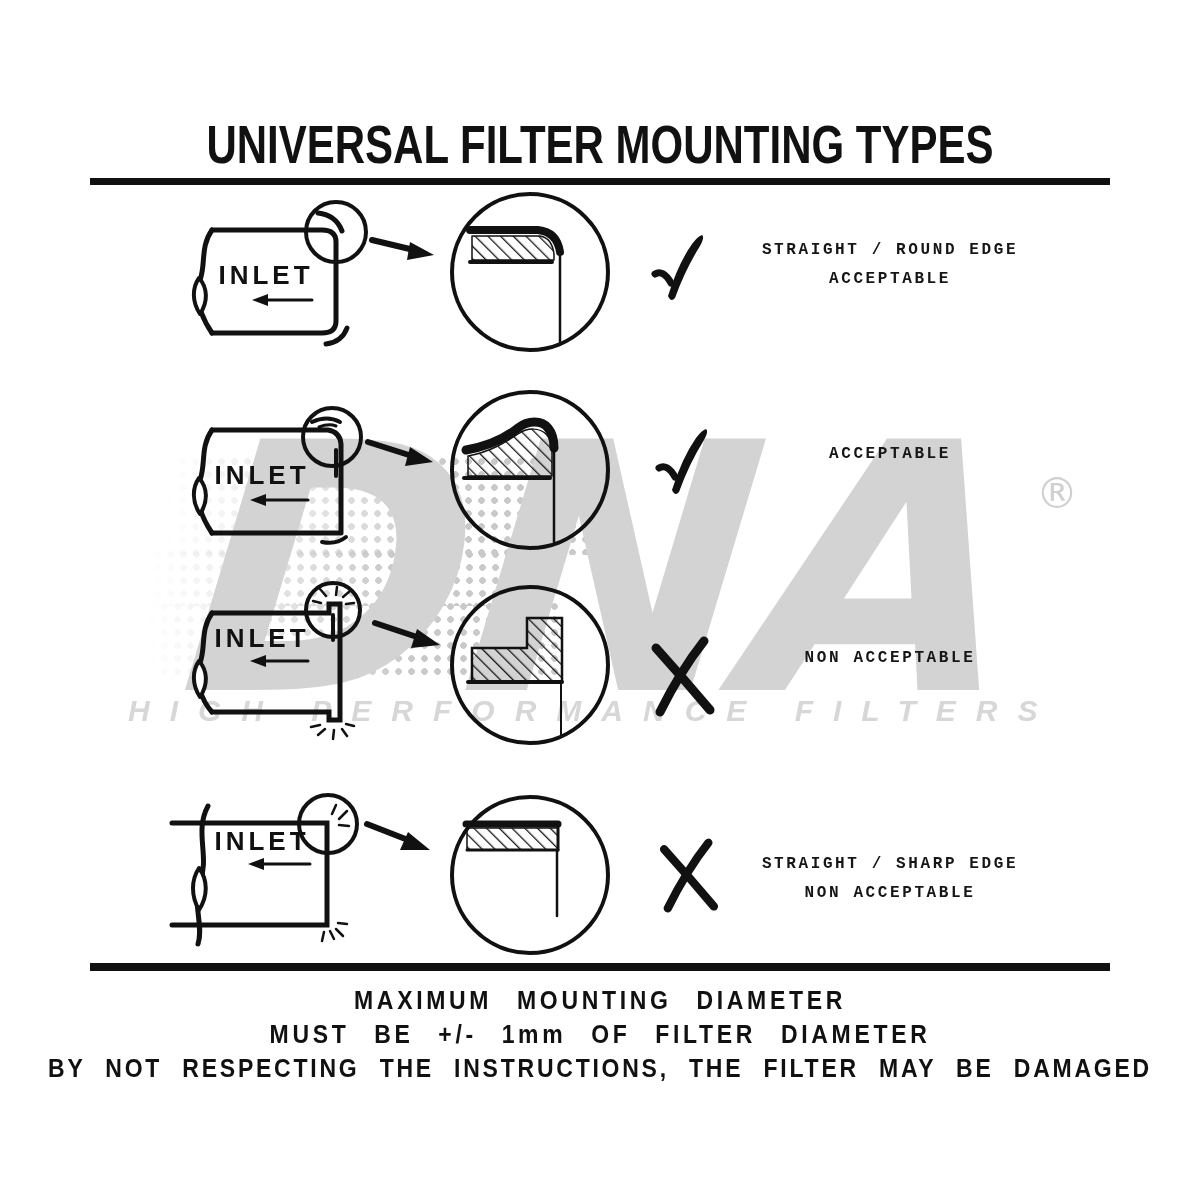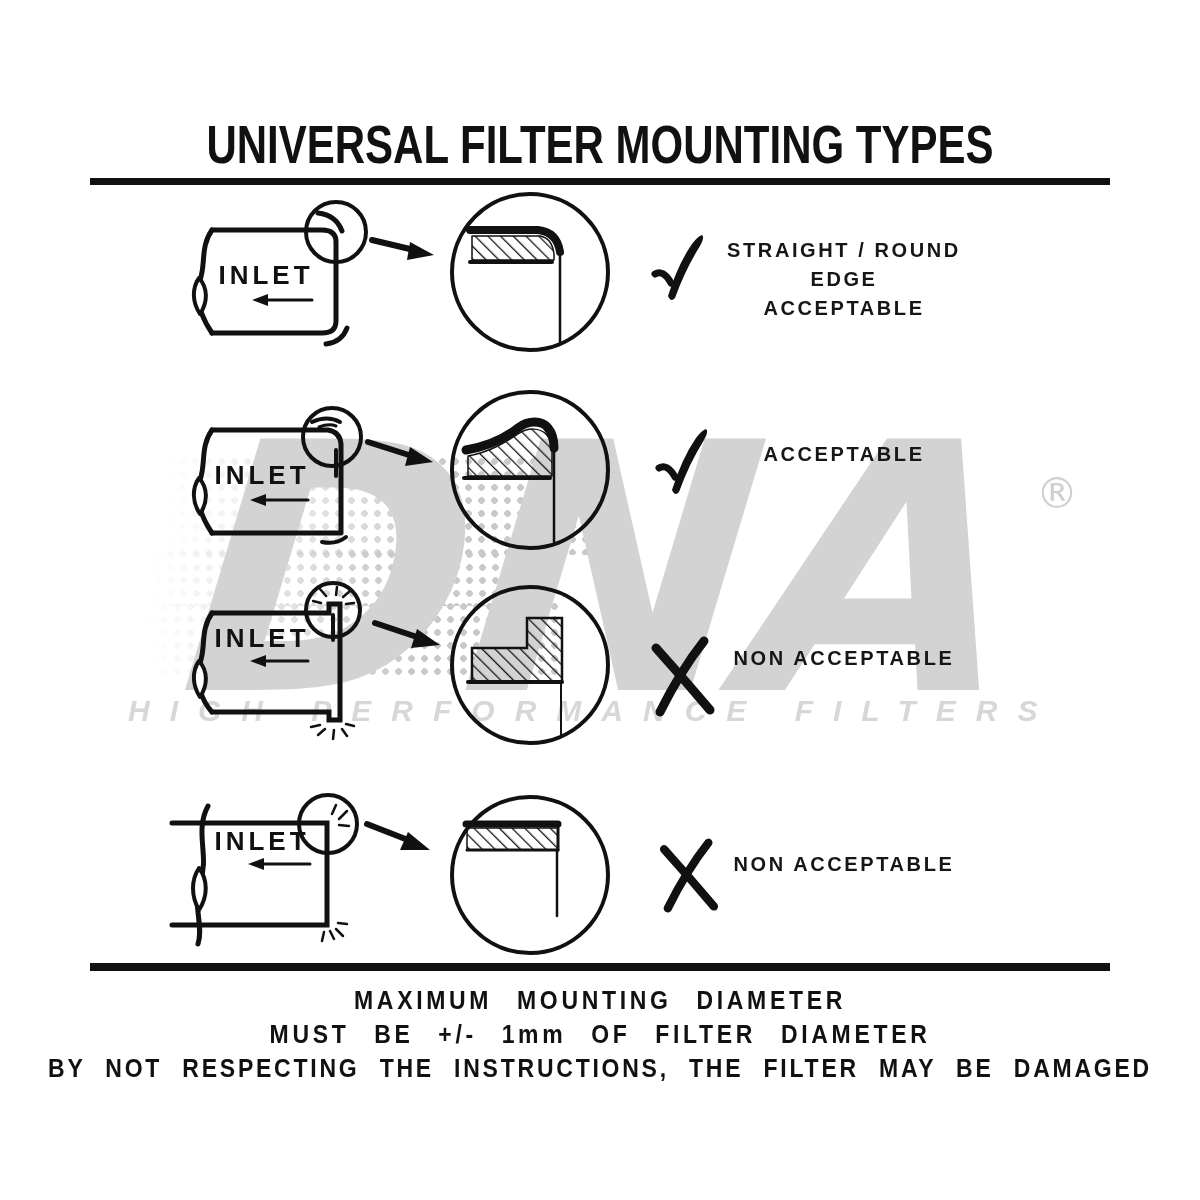--- a/index.html
+++ b/index.html
@@ -49,23 +49,23 @@
   .title{
     left:0;right:0;top:116px;text-align:center;
     font-size:50px;font-weight:bold;letter-spacing:0px;
     transform:scale(0.84,1.06);color:#111;
     white-space:nowrap;
   }
   .rule{position:absolute;z-index:2;left:90px;width:1020px;height:7px;background:#111;}
   .rule-top{top:178px;}
   .rule-bottom{top:963px;height:8px;}
   .row-label{
-    position:absolute;z-index:2;left:696px;width:296px;
-    text-align:center;font-weight:bold;font-size:20px;
-    letter-spacing:2.6px;line-height:29px;color:#161616;
+    position:absolute;z-index:2;left:742px;width:296px;
+    text-align:center;font-weight:bold;font-size:16px;
+    letter-spacing:2.6px;line-height:29px;color:#161616;font-family:Liberation Mono, monospace;
   }
   .footer-line{
     position:absolute;z-index:2;left:0;right:0;text-align:center;
     font-weight:bold;color:#111;white-space:nowrap;
     transform:scale(0.92,1.04);
   }
   .footer-1{top:986px;font-size:25px;letter-spacing:4px;word-spacing:16px;}
   .footer-2{top:1020px;font-size:25px;letter-spacing:4px;word-spacing:16px;}
   .footer-3{top:1054px;font-size:25px;letter-spacing:3px;word-spacing:12px;}
   svg{position:absolute;z-index:2;overflow:visible;}
@@ -248,20 +248,21 @@
       <path d="M 317 52 H 408" stroke-width="3"></path>
       <path d="M 408 26 V 52" stroke-width="3"></path>
       <path d="M 407 52 V 118" stroke-width="2.5"></path>
     </g>
   </svg>
   <svg style="left:658px;top:840px" width="62" height="72" viewBox="0 0 66 78">
     <path d="M 54 3 Q 31 32 10 74" stroke="#111" stroke-width="9" fill="none" stroke-linecap="round"></path>
     <path d="M 6 10 Q 33 40 60 72" stroke="#111" stroke-width="9" fill="none" stroke-linecap="round"></path>
   </svg>
   <div class="row-label" style="top:850px">
+    <div>STRAIGHT / SHARP EDGE</div>
     <div>NON ACCEPTABLE</div>
   </div>
 
   <div class="rule rule-bottom"></div>
   <div class="footer-line footer-1">MAXIMUM MOUNTING DIAMETER</div>
   <div class="footer-line footer-2">MUST BE +/- 1mm OF FILTER DIAMETER</div>
   <div class="footer-line footer-3">BY NOT RESPECTING THE INSTRUCTIONS, THE FILTER MAY BE DAMAGED</div>
 
 </div>
 

